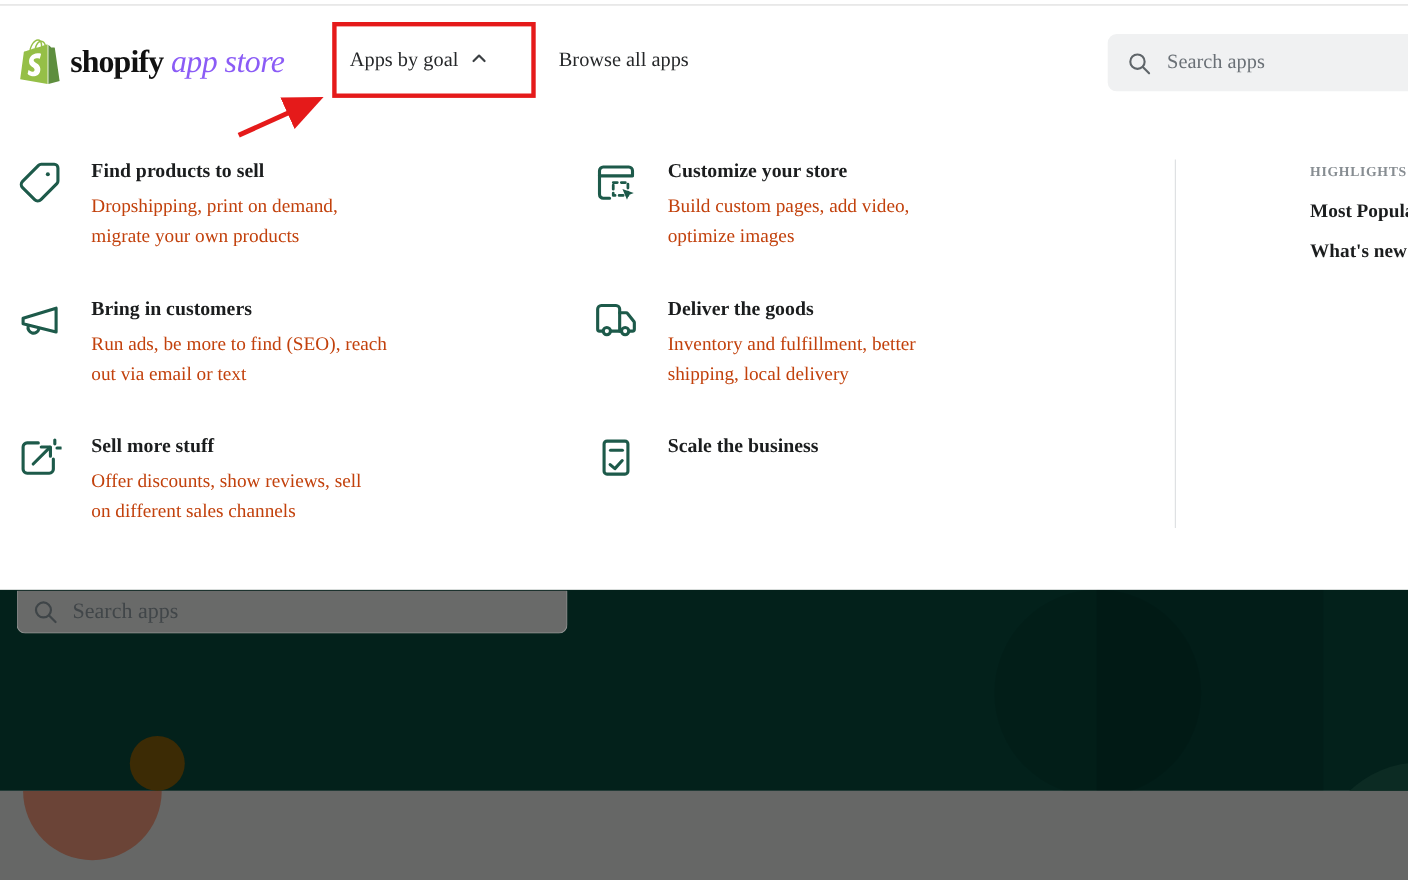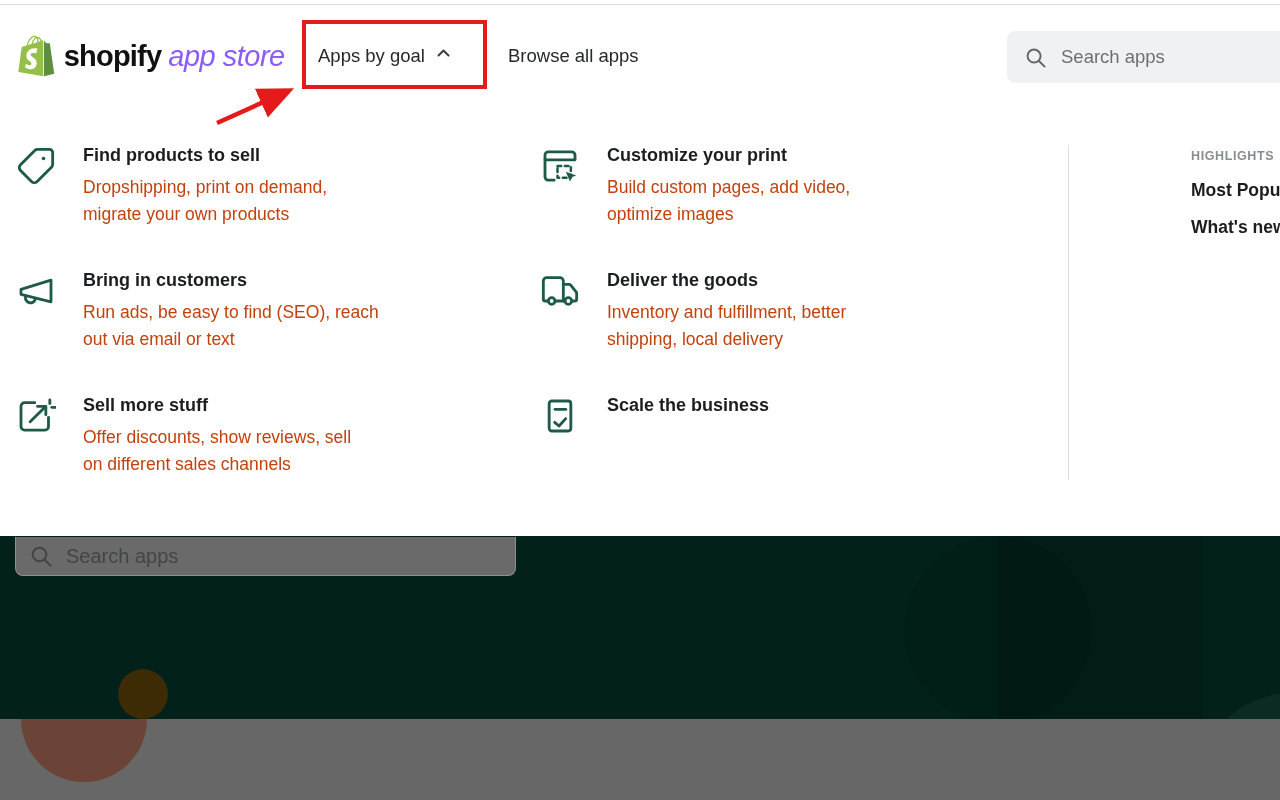--- a/index.html
+++ b/index.html
@@ -1,18 +1,18 @@
 <!DOCTYPE html>
 <html><head>
 <meta charset="utf-8">
 <style>
   * { margin:0; padding:0; box-sizing:border-box; }
   html,body { width:1280px; height:800px; overflow:hidden; background:#fff;
               font-family:"Liberation Sans","DejaVu Sans",sans-serif; }
-  .page { position:relative; width:1039px; height:800px; }
+  .page { position:relative; width:1039px; height:800px;font-family:Liberation Serif, serif; }
 
   
   .panel { position:absolute; left:0; top:0; width:1280px; height:536px; background:#fff; z-index:5; }
   .topline { position:absolute; left:0; top:4px; width:1280px; height:1px; background:#d9d9d9; }
 
   .logo { position:absolute; left:18px; top:34px; height:44px; display:flex; align-items:center; cursor:pointer; }
   .logo svg.bag { height:42px; width:auto; display:block; }
   .brand-bold { font-size:29px; font-weight:700; letter-spacing:-0.8px; color:#111; margin-left:9px; }
   .brand-light { font-size:29px; font-weight:300; font-style:italic; letter-spacing:-0.5px; color:#8b5cf6; margin-left:7px; }
 
@@ -126,36 +126,36 @@
     <div class="menu-item col2" style="left:540px; top:144px;">
       <span class="mi-icon">
         <svg viewBox="0 0 24 24" fill="none" stroke="currentColor" stroke-width="1.7" stroke-linecap="round" stroke-linejoin="round">
           <path d="M8.5 20.5H5a2 2 0 0 1-2-2V5.5a2 2 0 0 1 2-2h14a2 2 0 0 1 2 2V8"></path>
           <path d="M3 8.3h18"></path>
           <rect x="10.5" y="12" width="8" height="7" stroke-dasharray="2.2 2.2" stroke-width="1.5"></rect>
           <path d="M15.5 15.5l6.2 2.2-2.7 1-1 2.7z" fill="currentColor" stroke="none"></path>
         </svg>
       </span>
       <div class="mi-text">
-        <div class="mi-title">Customize your print</div>
+        <div class="mi-title">Customize your store</div>
         <div class="mi-desc">Build custom pages, add video,
 optimize images</div>
       </div>
     </div>
 
     <div class="menu-item" style="left:16px; top:269px;">
       <span class="mi-icon">
         <svg viewBox="0 0 24 24" fill="none" stroke="currentColor" stroke-width="1.7" stroke-linecap="round" stroke-linejoin="round">
           <path d="M3 11l18-5.5v13L3 14v-3z"></path>
           <path d="M11.6 16.9a3 3 0 1 1-5.8-1.6"></path>
         </svg>
       </span>
       <div class="mi-text">
         <div class="mi-title">Bring in customers</div>
-        <div class="mi-desc">Run ads, be easy to find (SEO), reach
+        <div class="mi-desc">Run ads, be more to find (SEO), reach
 out via email or text</div>
       </div>
     </div>
 
     <div class="menu-item col2" style="left:540px; top:269px;">
       <span class="mi-icon">
         <svg viewBox="0 0 24 24" fill="none" stroke="currentColor" stroke-width="1.7" stroke-linecap="round" stroke-linejoin="round">
           <path d="M14 18V6a2 2 0 0 0-2-2H4a2 2 0 0 0-2 2v11a1 1 0 0 0 1 1h2"></path>
           <path d="M15 18H9"></path>
           <path d="M19 18h2a1 1 0 0 0 1-1v-3.65a1 1 0 0 0-.22-.62l-3.48-4.35A1 1 0 0 0 17.52 8H14"></path>

